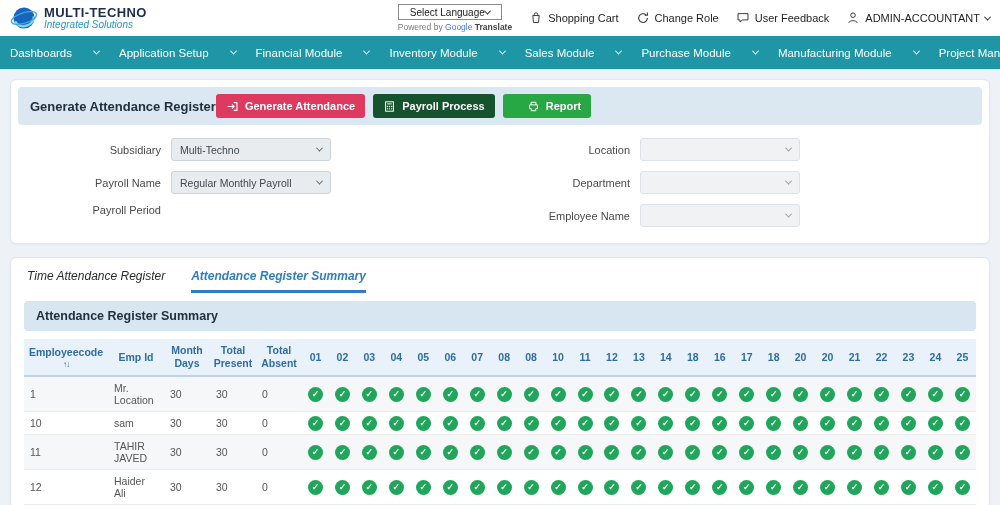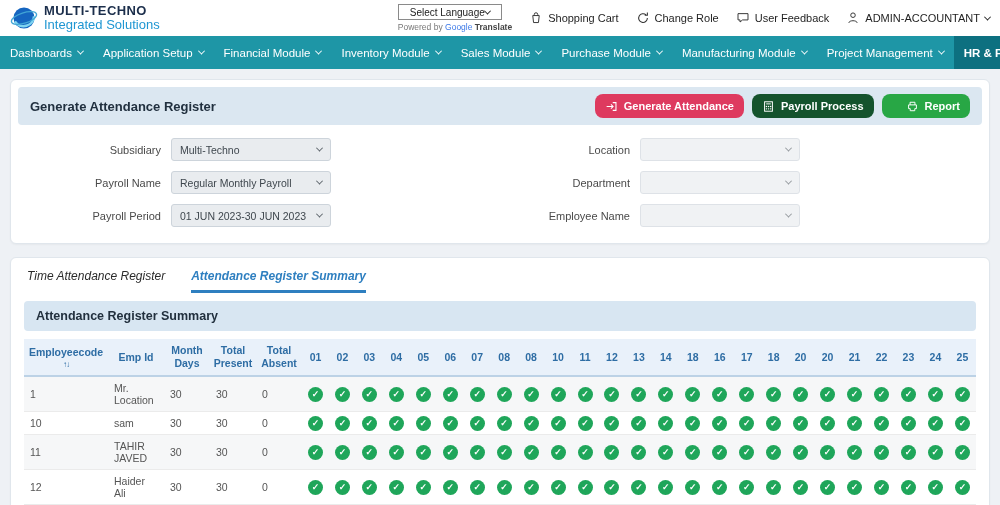--- a/index.html
+++ b/index.html
@@ -4,46 +4,46 @@
 <style>
   * { box-sizing: border-box; margin: 0; padding: 0; }
   html, body { width: 1000px; height: 505px; overflow: hidden; }
   body { font-family: "Liberation Sans", sans-serif; background: #eef1f5; }
 
   
   .topbar { height: 36px; background: #fff; display: flex; align-items: center; justify-content: space-between; padding: 0 10px; }
   .logo { display: flex; align-items: center; gap: 6px; }
   .logo svg { width: 28px; height: 28px; }
   .logo-brand { font-size: 13px; font-weight: bold; color: #1b2e4b; letter-spacing: .4px; line-height: 13px; }
-  .logo-tagline { font-size: 13px; color: #1e96d2; }
+  .logo-tagline { font-size: 10px; color: #1e96d2; font-style: italic; }
   .top-right { display: flex; align-items: center; gap: 17px; }
   .lang { display: flex; flex-direction: column; }
   .lang-select { width: 104px; height: 16px; border: 1px solid #8a8a8a; background: #fff; font-size: 10px; color: #222; display: flex; align-items: center; justify-content: center; padding: 0 4px; cursor: pointer; }
   .powered { font-size: 8.5px; color: #777; margin-top: 2px; }
   .powered .g { color: #3b78e7; }
   .powered .t { color: #444; font-weight: bold; }
   .top-link { display: flex; align-items: center; gap: 5px; font-size: 11px; color: #1f1f1f; cursor: pointer; }
   .tl-icon { display: inline-flex; width: 14px; height: 14px; }
   .tl-icon svg { width: 14px; height: 14px; }
 
   
   .chev { width: 5px; height: 5px; border-right: 1.5px solid currentColor; border-bottom: 1.5px solid currentColor; display: inline-block; transform: rotate(45deg) translate(-1px,-1px); }
 
   
   .navbar { height: 33px; background: #1e96a6; display: flex; align-items: stretch; }
-  .nav-item { display: flex; align-items: center; gap: 6px; padding: 0 10px; color: #fff; font-size: 11.5px; cursor: pointer; white-space: nowrap; }
+  .nav-item { display: flex; align-items: center; gap: 22px; padding: 0 10px; color: #fff; font-size: 11.5px; cursor: pointer; white-space: nowrap; }
   .nav-item.active { background: #0d7080; font-weight: bold; }
 
   
   .content { padding: 10px; }
   .card { background: #fff; border: 1px solid #e0e6ec; border-radius: 6px; box-shadow: 0 1px 2px rgba(0,0,0,.04); }
-  .card-header { display: flex; align-items: center; justify-content: space-between; background: #dbe7f1; margin: 7px; padding: 7px 12px; border-radius: 4px; }
+  .card-header { display: flex; align-items: center; background: #dbe7f1; margin: 7px; padding: 7px 12px; border-radius: 4px; }
   .card-title { font-size: 13px; font-weight: bold; color: #21303f; }
   .hdr-buttons { display: flex; gap: 8px; }
-  .btn { display: inline-flex; align-items: center; gap: 6px; height: 24px; padding: 0 10px; border: none; border-radius: 8px; color: #fff; font-size: 11px; font-weight: bold; cursor: pointer; font-family: inherit; }
+  .btn { display: inline-flex; align-items: center; gap: 6px; height: 24px; padding: 0 10px; border: none; border-radius: 3px; color: #fff; font-size: 11px; font-weight: bold; cursor: pointer; font-family: inherit; }
   .btn-icon { display: inline-flex; width: 13px; height: 13px; }
   .btn-icon svg { width: 13px; height: 13px; }
 
   .form-grid { display: grid; grid-template-columns: 1fr 1fr; padding: 6px 20px 16px; }
   .form-col { display: flex; flex-direction: column; gap: 10px; }
   .form-row { display: flex; align-items: center; }
   .form-row label { width: 140px; text-align: right; font-size: 11px; color: #4a4a4a; padding-right: 10px; }
   .sel { width: 160px; height: 23px; background: #e9ecef; border: 1px solid #cdd4db; border-radius: 3px; display: flex; align-items: center; justify-content: space-between; padding: 0 8px; font-size: 10.5px; color: #3f474e; cursor: pointer; }
   .sel .chev { color: #5a6268; }
   .sel.disabled { opacity: .65; }
@@ -220,24 +220,20 @@
           </div>
           <div class="form-row">
             <label>Payroll Name</label>
             <div class="sel">
               <span class="sel-value">Regular Monthly Payroll</span>
               <span class="chev"></span>
             </div>
           </div>
           <div class="form-row">
             <label>Payroll Period</label>
-            <div class="sel">
-              <span class="sel-value">01 JUN 2023-30 JUN 2023</span>
-              <span class="chev"></span>
-            </div>
           </div>
         </div>
       <div class="form-col">
           <div class="form-row">
             <label>Location</label>
             <div class="sel disabled">
               <span class="sel-value"></span>
               <span class="chev"></span>
             </div>
           </div>

